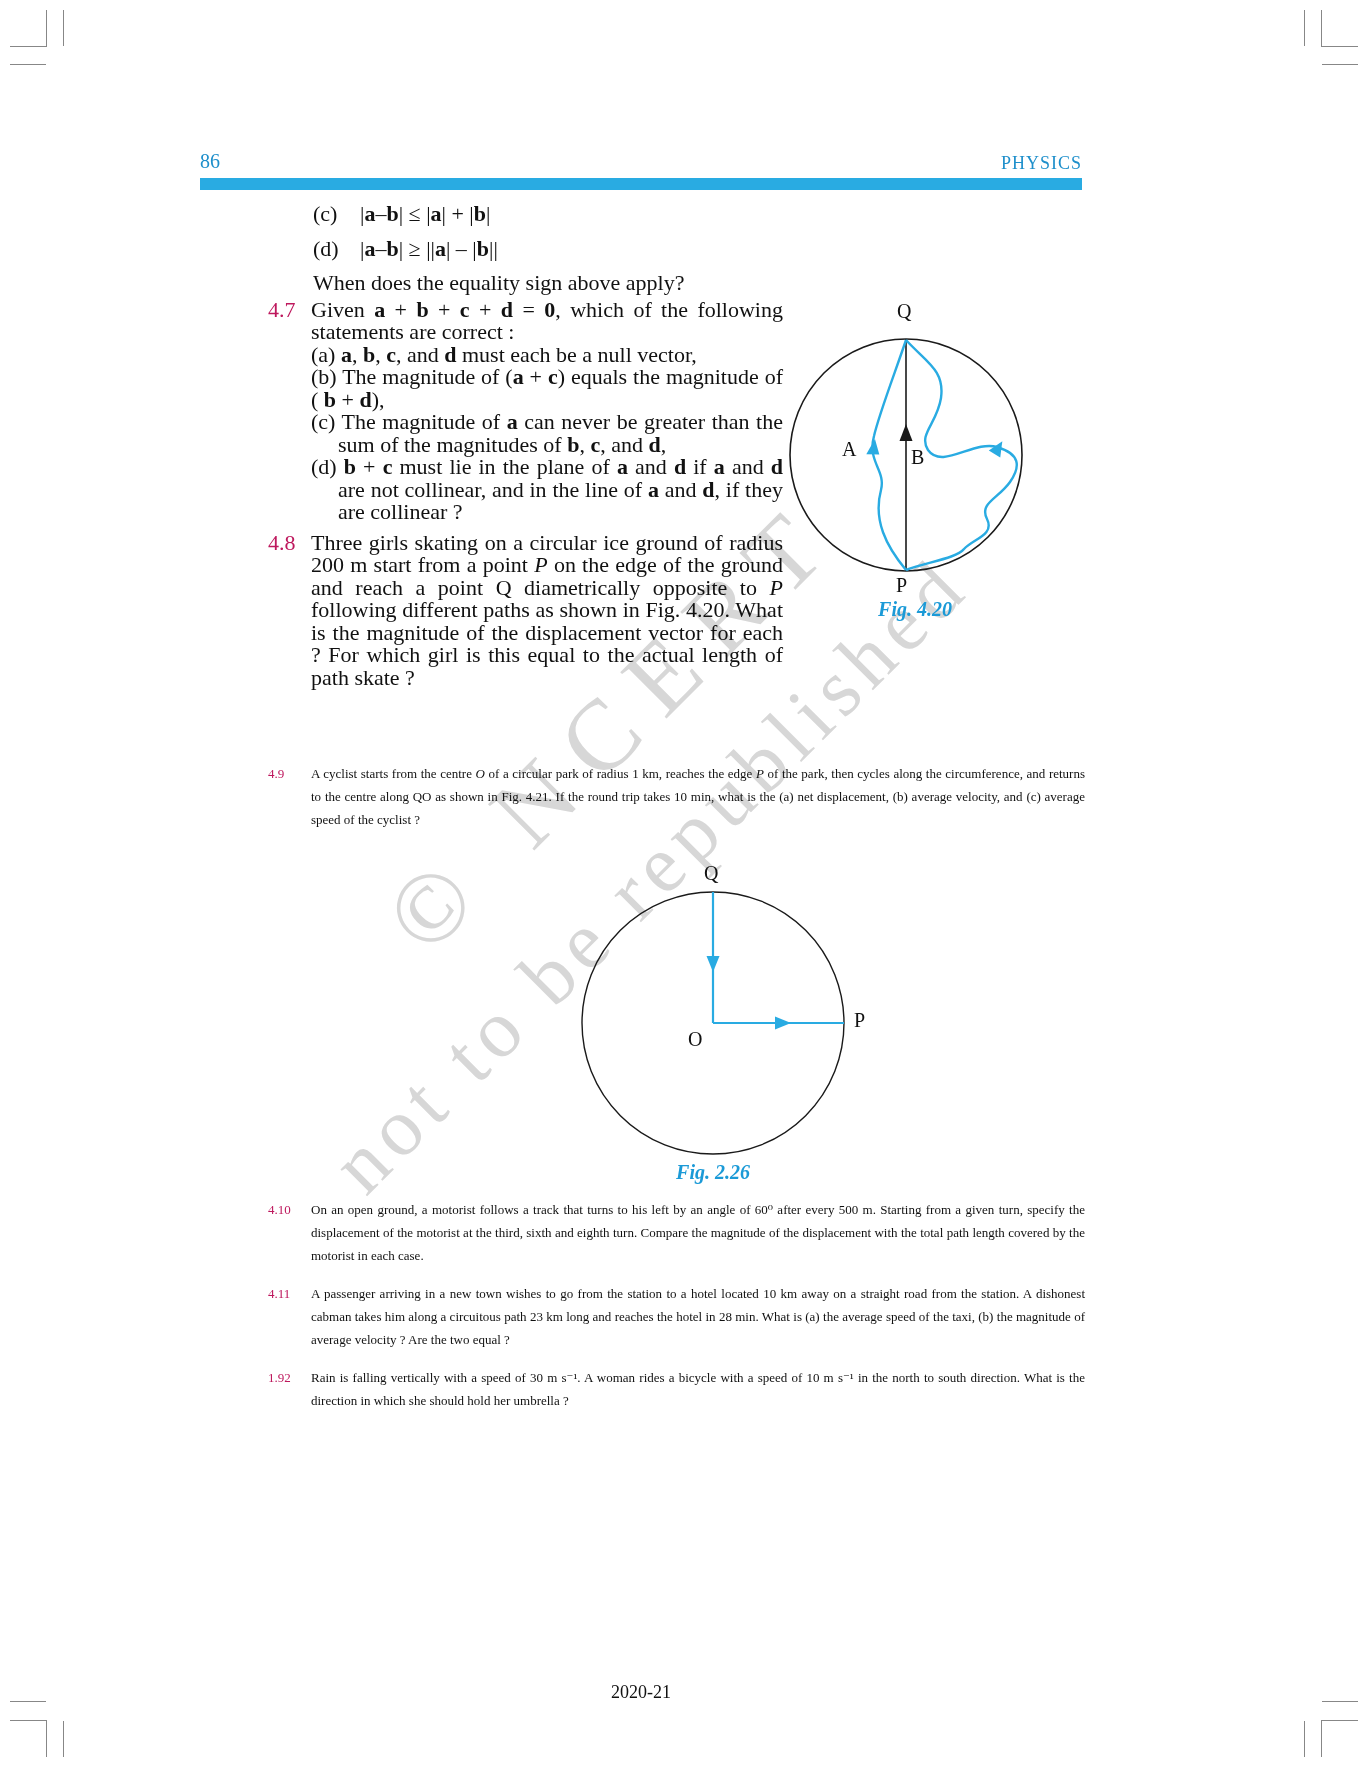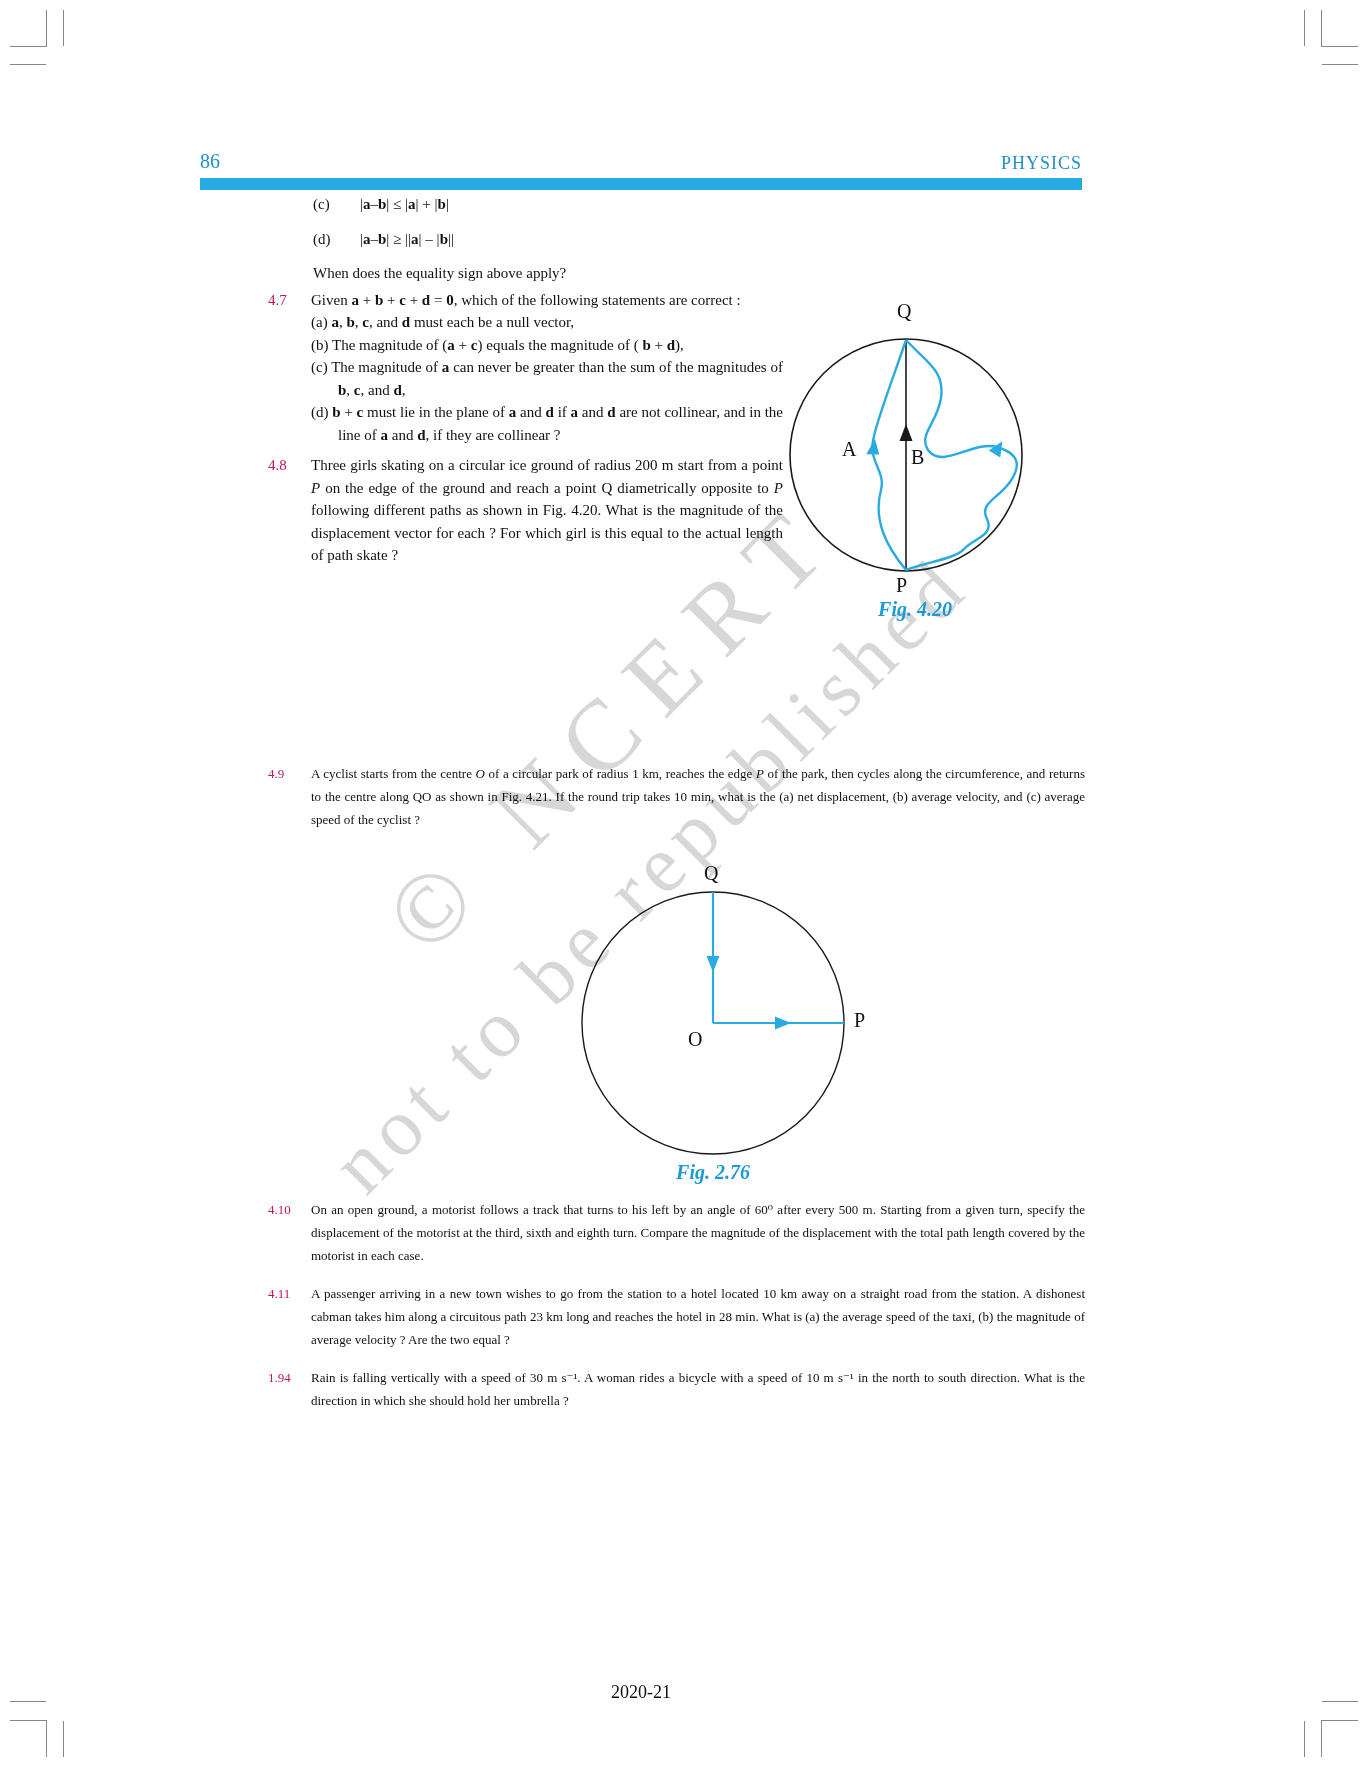--- a/index.html
+++ b/index.html
@@ -11,21 +11,21 @@
   .cm{position:absolute;background:#878787;}
   
   .wm{position:absolute;color:#d7d7d7;z-index:0;white-space:nowrap;font-family:"Liberation Serif",serif;}
   .wm1{left:330px;top:700px;width:500px;text-align:center;font-size:100px;letter-spacing:24px;transform:rotate(-45deg);}
   .wm2{left:170px;top:828px;width:960px;text-align:center;font-size:82px;letter-spacing:8px;transform:rotate(-45deg);}
   
   .pg-num{position:absolute;left:200px;top:150px;font-size:20px;color:#1e8fcb;z-index:2;}
   .run-head{position:absolute;left:200px;top:153px;width:882px;text-align:right;font-size:18px;letter-spacing:1px;color:#1e8fcb;z-index:2;}
   .head-rule{position:absolute;left:200px;top:178px;width:882px;height:12px;background:#29abe2;z-index:2;}
   
-  .left-col{position:absolute;left:240px;top:193px;width:566px;font-size:15px;line-height:22.5px;z-index:1;}
+  .left-col{position:absolute;left:240px;top:203px;width:566px;font-size:22px;line-height:22.5px;z-index:1;}
   .opt-row{margin-left:73px;margin-bottom:12px;}
   .opt-label{display:inline-block;width:47px;}
   .note{margin-left:73px;margin-bottom:4px;}
   .q-row{display:flex;align-items:flex-start;}
   .q-num{display:inline-block;width:43px;margin-left:28px;font-weight:normal;color:#be185d;flex-shrink:0;}
   .q-text{text-align:justify;}
   .q-text.narrow{width:472px;}
   .q-text.wide{width:774px;}
   .sub{text-align:justify;}
   .sub.hang{padding-left:27px;text-indent:-27px;}
@@ -121,33 +121,33 @@
     <svg width="310" height="300" viewBox="0 0 310 300" style="position:absolute;left:0;top:0">
       <circle cx="138" cy="167" r="131" fill="none" stroke="#1a1a1a" stroke-width="1.4"></circle>
       <line x1="138" y1="36" x2="138" y2="167" stroke="#29abe2" stroke-width="2.2"></line>
       <line x1="138" y1="167" x2="269" y2="167" stroke="#29abe2" stroke-width="2.2"></line>
       <polygon points="138,116 131.5,100 144.5,100" fill="#29abe2"></polygon>
       <polygon points="216,167 200,160.5 200,173.5" fill="#29abe2"></polygon>
     </svg>
     <span class="fig-label" style="left:129px;top:6px">Q</span>
     <span class="fig-label" style="left:113px;top:172px">O</span>
     <span class="fig-label" style="left:279px;top:153px">P</span>
-    <span class="fig-caption" style="left:48px;top:305px;width:180px">Fig. 2.76</span>
+    <span class="fig-caption" style="left:48px;top:305px;width:180px">Fig. 2.26</span>
   </figure>
 
   <section class="q-block" style="top:1198px">
     <div class="q-row">
       <span class="q-num">4.10</span>
       <div class="q-text wide">On an open ground, a motorist follows a track that turns to his left by an angle of  60⁰ after every 500 m. Starting from a given turn, specify the displacement of the motorist at the third, sixth and eighth turn. Compare the magnitude of the displacement with the total path length covered by the motorist in each case.</div>
     </div>
     <div class="q-row">
       <span class="q-num">4.11</span>
       <div class="q-text wide">A passenger arriving in a new town wishes to go from the station to a hotel located 10 km away on a straight road from the station.  A dishonest cabman takes him along a circuitous path 23 km long and reaches the hotel in 28 min. What is (a) the average speed of the taxi, (b) the magnitude of average velocity ?  Are the two equal ?</div>
     </div>
     <div class="q-row">
-      <span class="q-num">1.94</span>
+      <span class="q-num">1.92</span>
       <div class="q-text wide">Rain is falling vertically with a speed of  30 m s⁻¹. A woman rides a bicycle with a speed of 10 m s⁻¹  in the north to south direction. What is the direction in which she should hold her umbrella ?</div>
     </div>
   </section>
 
   <div class="footer">2020-21</div>
 
 </div>
 
 </body></html>

